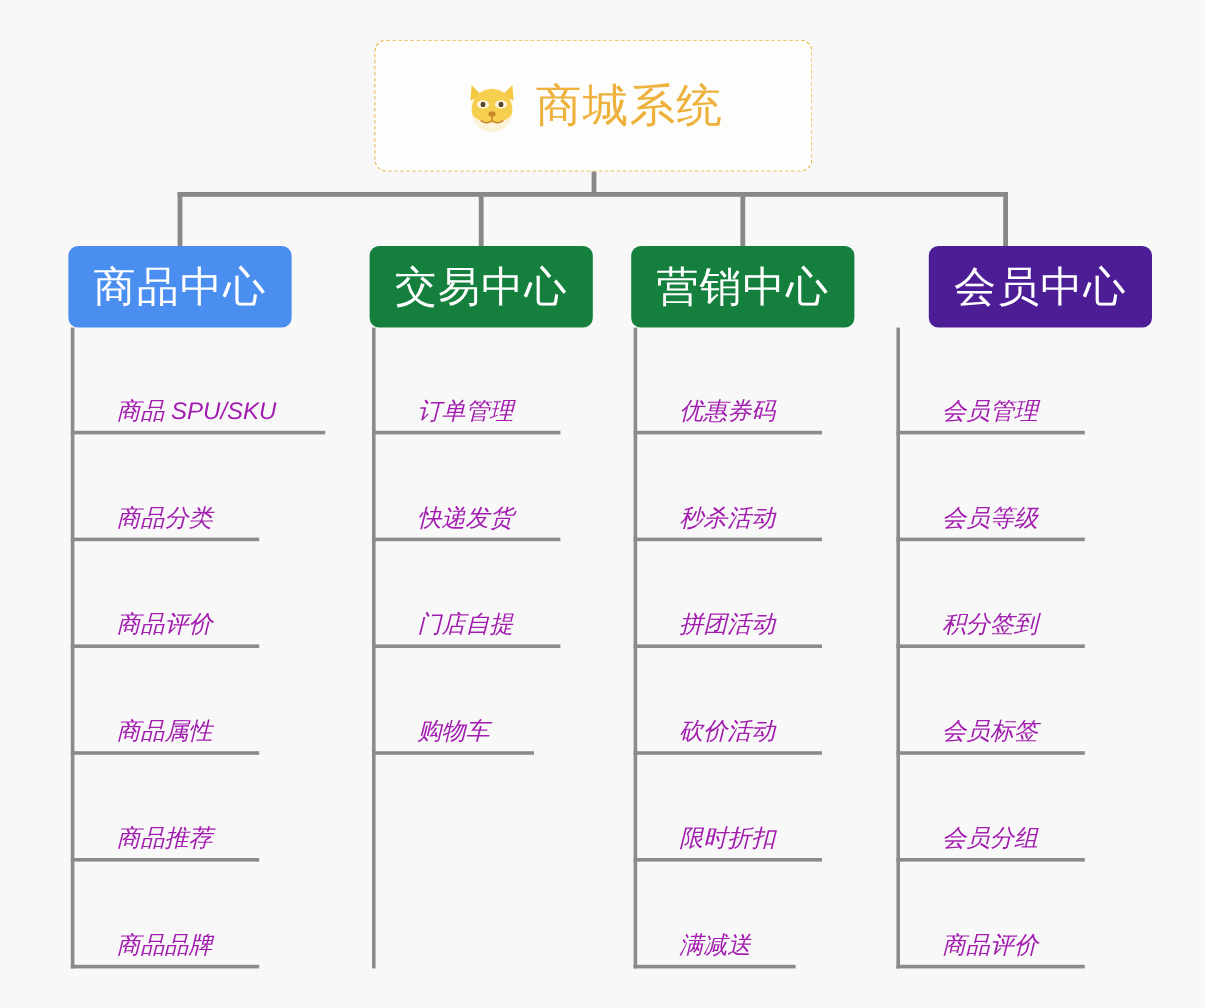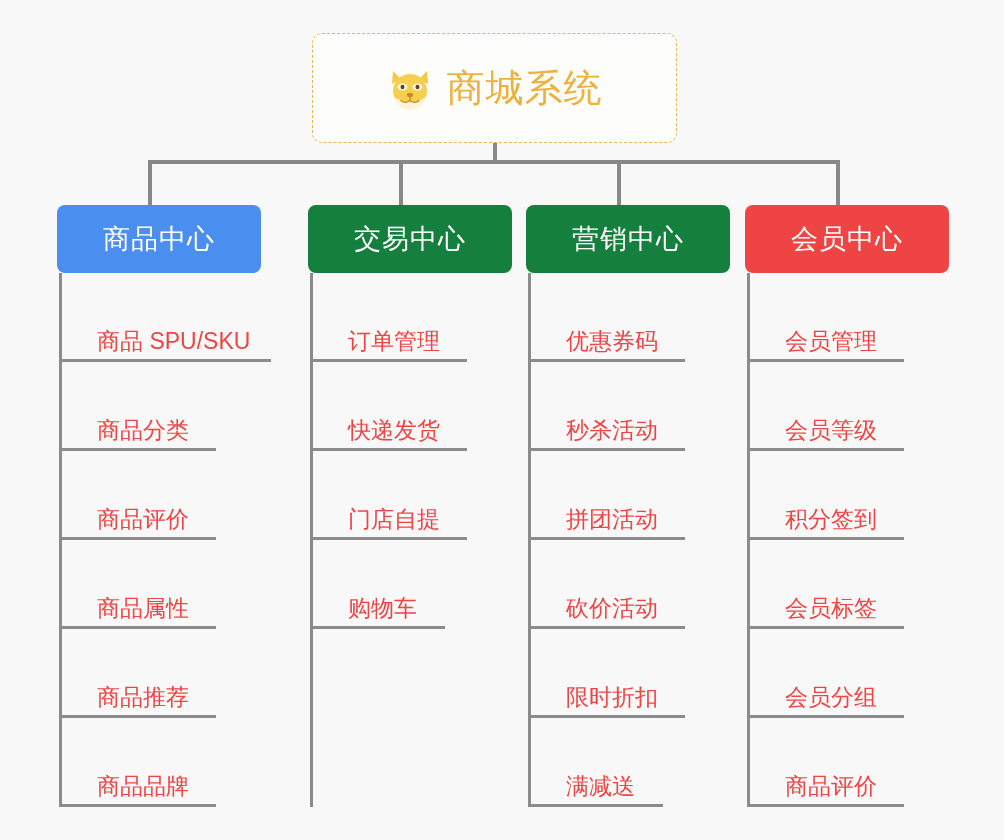--- a/index.html
+++ b/index.html
@@ -82,29 +82,29 @@
     height: 48px;
   }
 
   
   .branch {
     position: absolute;
     top: 205px;
     width: 230px;
   }
   .branch-head {
-    width: 204px;
+    width: 186px;
     height: 68px;
     box-sizing: border-box;
     border-radius: 8px;
     display: flex;
     align-items: center;
     justify-content: center;
     color: #ffffff;
-    font-size: 27px;
+    font-size: 35px;
     letter-spacing: 1px;
   }
 
   
   .leaves {
     position: relative;
     margin-left: 2px;
     padding-top: 0;
   }
   .spine {
@@ -117,25 +117,26 @@
   .leaf {
     position: relative;
     height: 89px;
     box-sizing: border-box;
     display: flex;
     align-items: flex-end;
     padding-left: 38px;
     padding-bottom: 6px;
   }
   .leaf-label {
-    font-size: 23px;
-    color: #ef4444;
+    font-size: 20px;
+    color: #a21caf;
     white-space: nowrap;
     line-height: 1.1;
     padding-bottom: 2px;
+    font-style: italic;
   }
   .leaf-rule {
     position: absolute;
     left: 0;
     bottom: 0;
     height: 3px;
     background: #8b8b8b;
   }
 </style>
 </head>
@@ -254,21 +255,21 @@
         <span class="leaf-rule" style="width: 157px;"></span>
       </div>
       <div class="leaf">
         <span class="leaf-label">满减送</span>
         <span class="leaf-rule" style="width: 135px;"></span>
       </div>
     </div>
   </div>
 
   <div class="branch" id="branch-3" style="left:745px;">
-    <div class="branch-head" style="background: #ef4444;">
+    <div class="branch-head" style="background: #4c1d95; margin-left: 29px;">
       <span>会员中心</span>
     </div>
     <div class="leaves">
       <div class="spine" style="height: 534px;"></div>
       <div class="leaf">
         <span class="leaf-label">会员管理</span>
         <span class="leaf-rule" style="width: 157px;"></span>
       </div>
       <div class="leaf">
         <span class="leaf-label">会员等级</span>

